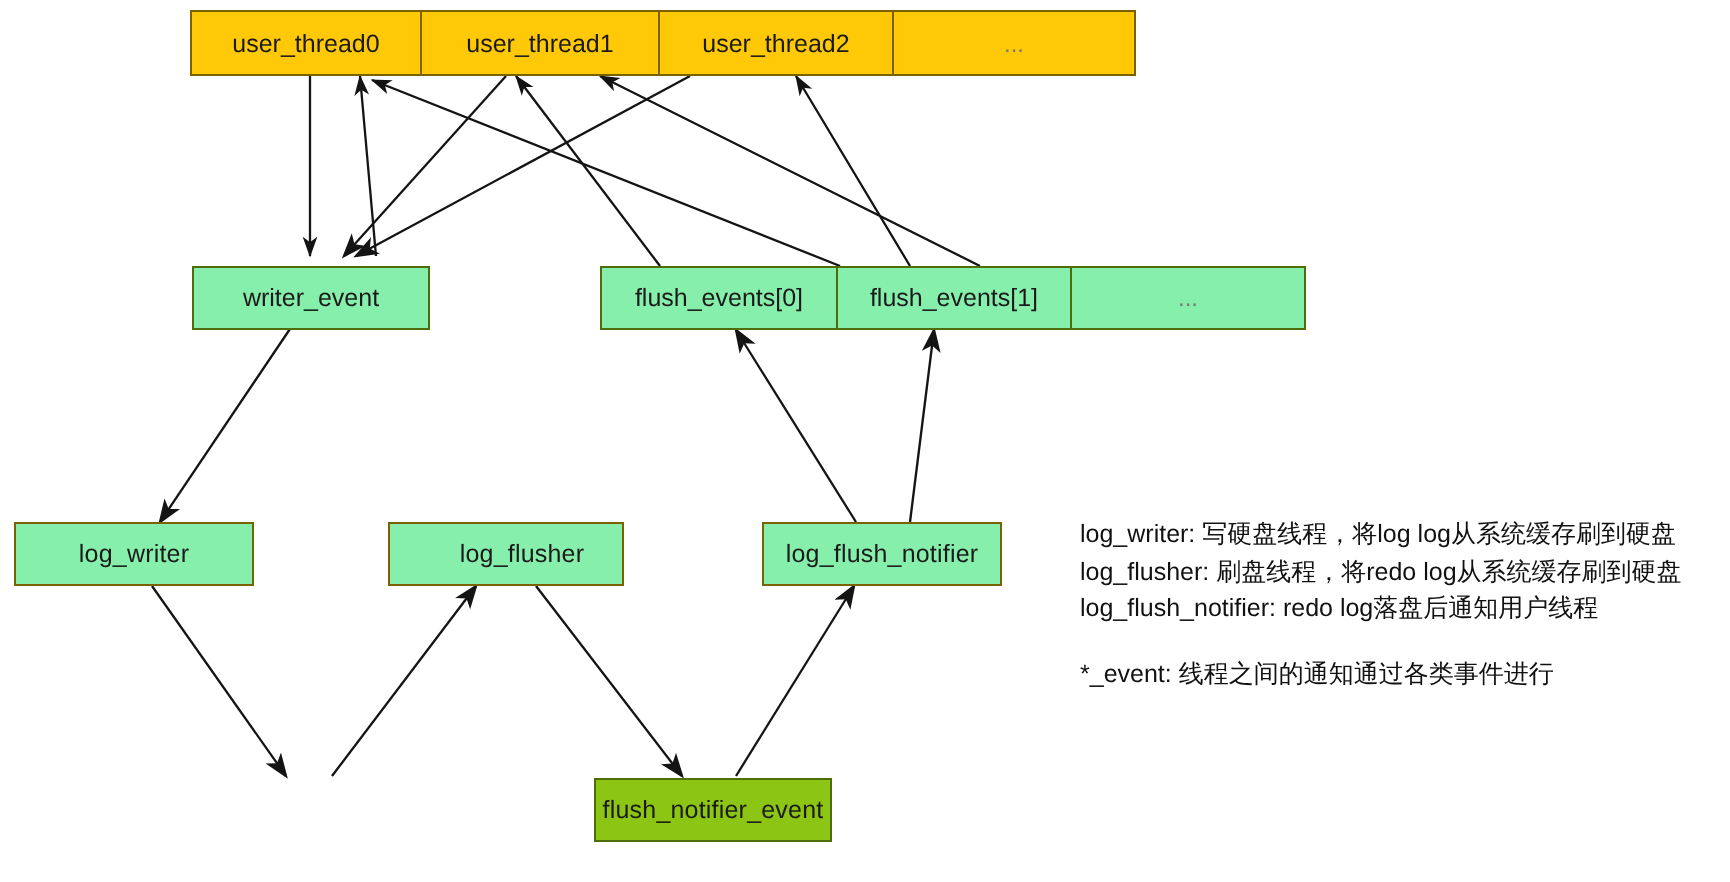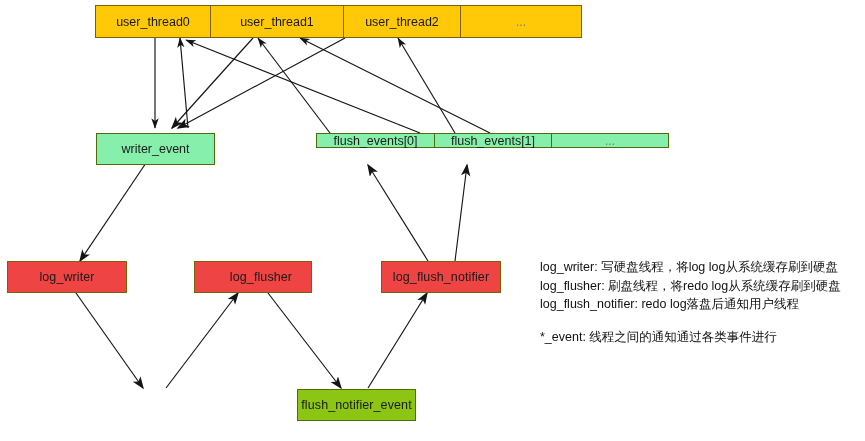--- a/index.html
+++ b/index.html
@@ -35,21 +35,21 @@
     border: 1px solid #6b5a00;
     display: flex;
     align-items: center;
     justify-content: center;
     font-size: 12.5px;
     color: #1a1a1a;
     letter-spacing: 0.1px;
     white-space: nowrap;
   }
   .node.yellow {
-    background: #ef4444;
+    background: #86efac;
     border-color: #7a6200;
   }
   .node.green {
     background: #8cc513;
     border-color: #4e6d08;
   }
   .group {
     position: absolute;
     display: flex;
     box-sizing: border-box;
@@ -126,30 +126,30 @@
       <line x1="368" y1="388" x2="427" y2="293" marker-end="url(#ahb)"></line>
 
       <line x1="428" y1="261" x2="368" y2="165" marker-end="url(#ahb)"></line>
 
       <line x1="455" y1="261" x2="467" y2="165" marker-end="url(#ahb)"></line>
     </g>
   </svg>
 
   <div class="group yellow" style="left:95px; top:5px; height:33px;">
     <div class="cell" style="width:116px;">user_thread0</div>
-    <div class="cell" style="width:134px;">user_thread1</div>
+    <div class="cell" style="width:120px;">user_thread1</div>
     <div class="cell" style="width:118px;">user_thread2</div>
     <div class="cell ellipsis" style="width:122px;">...</div>
   </div>
 
   <div class="group green" style="left:96px; top:133px; height:32px;">
     <div class="cell" style="width:119px;">writer_event</div>
   </div>
 
-  <div class="group green" style="left:316px; top:133px; height:15px;">
+  <div class="group green" style="left:300px; top:133px; height:32px;">
     <div class="cell" style="width:119px;">flush_events[0]</div>
     <div class="cell" style="width:118px;">flush_events[1]</div>
     <div class="cell ellipsis" style="width:118px;">...</div>
   </div>
 
   <div class="node yellow" style="left:7px; top:261px; width:120px; height:32px;">log_writer</div>
 
   <div class="node yellow" style="left:194px; top:261px; width:118px; height:32px;padding-left:16px;">log_flusher</div>
 
   <div class="node yellow" style="left:381px; top:261px; width:120px; height:32px;">log_flush_notifier</div>

